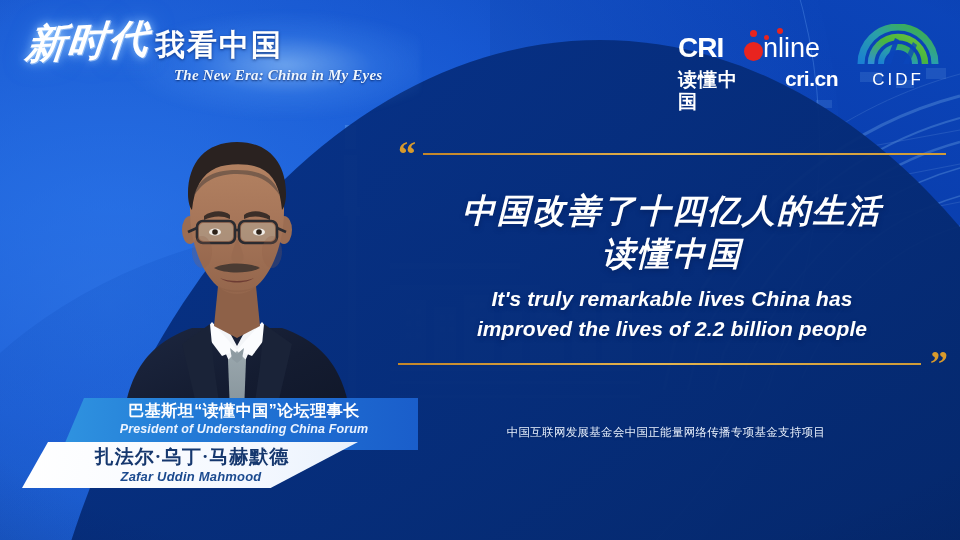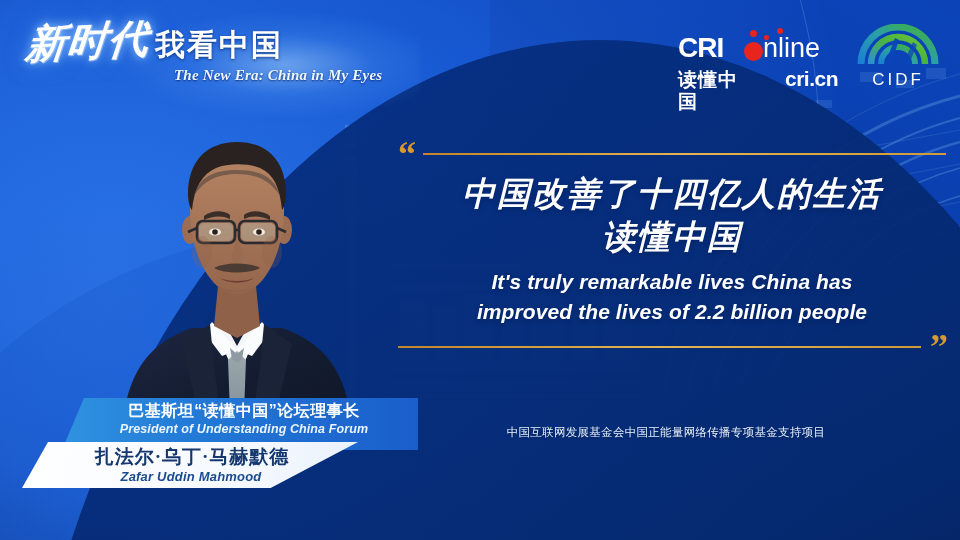--- a/index.html
+++ b/index.html
@@ -176,21 +176,21 @@
   }
   .cn-line{
     font-family:"Liberation Sans", sans-serif;
     font-weight:700; font-style:italic;
     color:#ffffff;
     font-size:33px; line-height:43px;
     letter-spacing:2px;
     text-align:center;
     text-shadow:0 2px 5px rgba(3,26,80,.55);
   }
-  .cn-l1{ margin-top:12px; }
+  .cn-l1{ margin-top:29px; }
   .cn-l2{ }
   .en-line{
     font-family:"Liberation Sans", sans-serif;
     font-weight:700; font-style:italic;
     color:#ffffff;
     font-size:21px; line-height:30px;
     text-align:center;
     letter-spacing:.1px;
     text-shadow:0 2px 4px rgba(3,26,80,.5);
   }

